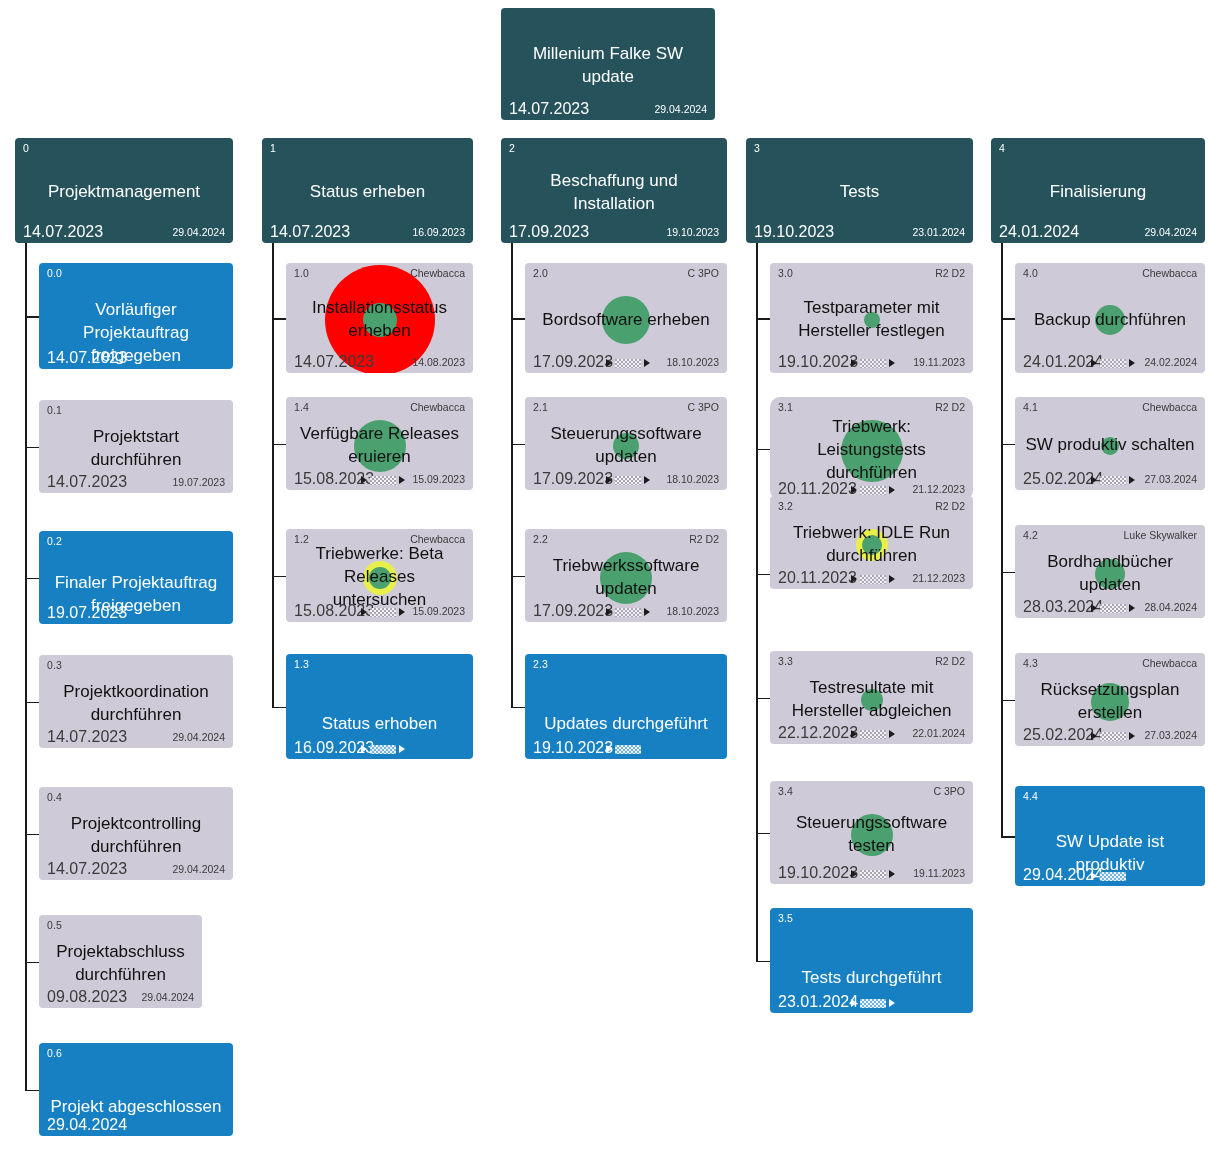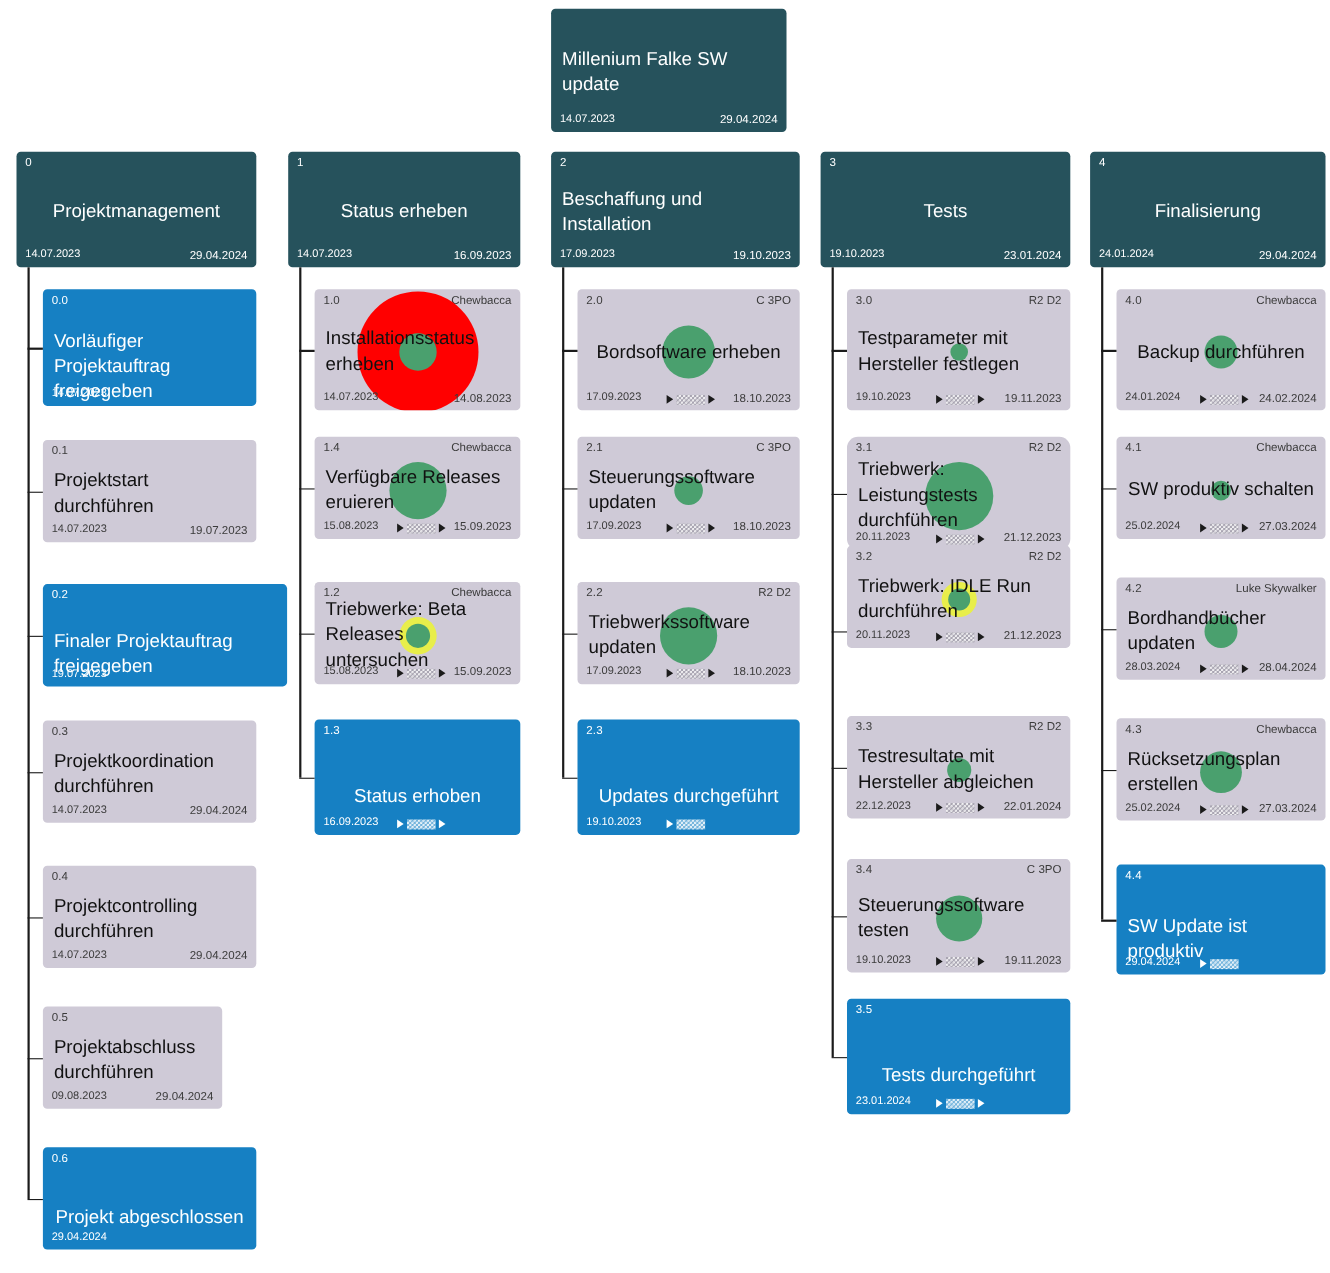--- a/index.html
+++ b/index.html
@@ -48,31 +48,31 @@
   }
   .card .title {
     position: absolute;
     left: 8px;
     right: 8px;
     top: 0;
     bottom: 0;
     display: flex;
     align-items: center;
     justify-content: center;
-    text-align: left;
+    text-align: center;
     font-size: 17px;
     line-height: 23px;
     padding: 6px 2px 4px 2px;
     box-sizing: border-box;
   }
   .card .date-start {
     position: absolute;
     left: 8px;
     bottom: 5px;
-    font-size: 10px;
+    font-size: 16px;
     line-height: 12px;
     white-space: nowrap;
     margin-top: 27px;
   }
   .card .date-end {
     position: absolute;
     right: 8px;
     bottom: 5px;
     font-size: 10.5px;
     line-height: 12px;
@@ -190,21 +190,21 @@
       <div class="date-start">14.07.2023</div>
     </div>
     <div class="conn-h" style="left: 25px; top: 316px; width: 14px;"></div>
     <div class="card grey" style="left: 39px; top: 400px; width: 194px; height: 93px;">
       <div class="idx">0.1</div>
       <div class="title">Projektstart durchführen</div>
       <div class="date-start">14.07.2023</div>
       <div class="date-end">19.07.2023</div>
     </div>
     <div class="conn-h" style="left: 25px; top: 446.5px; width: 14px;"></div>
-    <div class="card blue" style="left: 39px; top: 531px; width: 222px; height: 93px;">
+    <div class="card blue" style="left: 39px; top: 531px; width: 194px; height: 93px;">
       <div class="idx">0.2</div>
       <div class="title">Finaler Projektauftrag freigegeben</div>
       <div class="date-start">19.07.2023</div>
     </div>
     <div class="conn-h" style="left: 25px; top: 577.5px; width: 14px;"></div>
     <div class="card grey" style="left: 39px; top: 655px; width: 194px; height: 93px;">
       <div class="idx">0.3</div>
       <div class="title">Projektkoordination durchführen</div>
       <div class="date-start">14.07.2023</div>
       <div class="date-end">29.04.2024</div>

